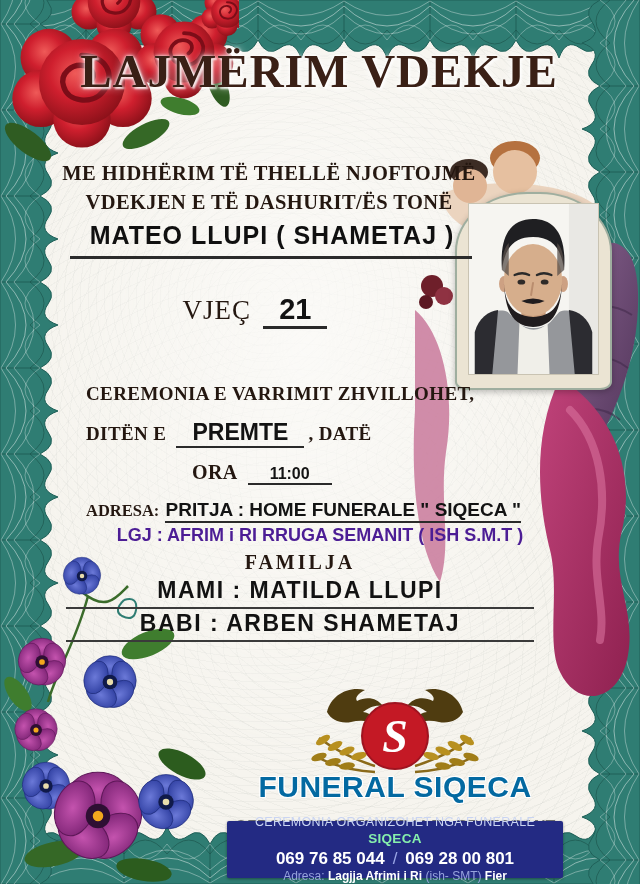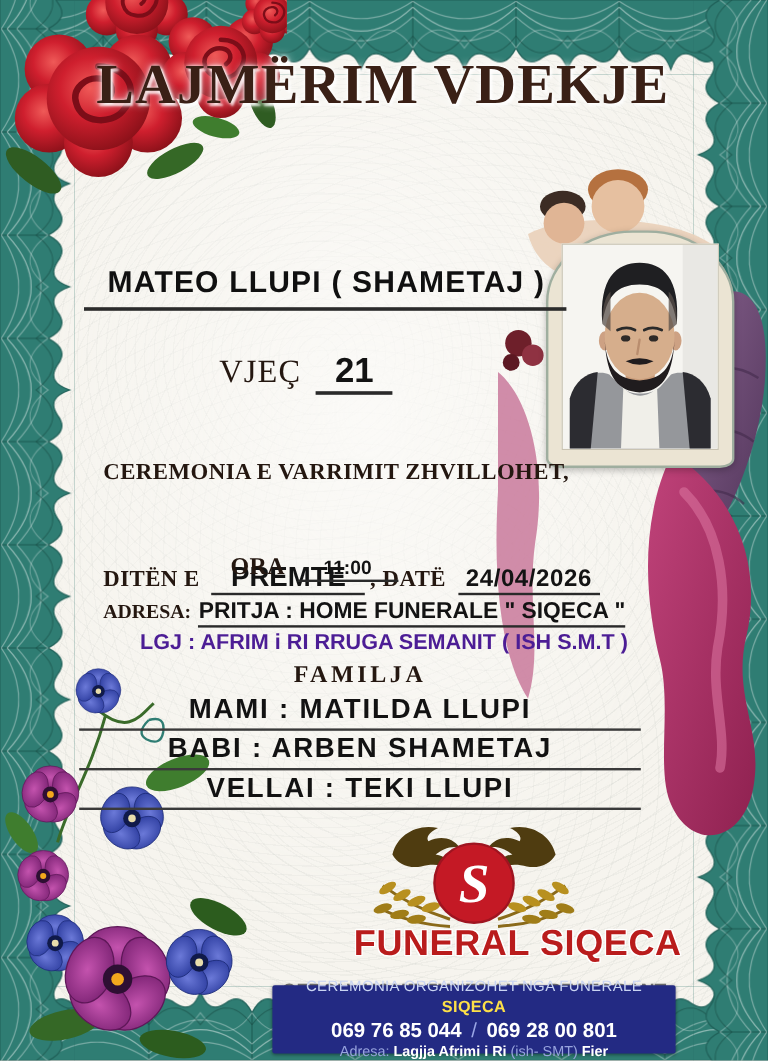--- a/index.html
+++ b/index.html
@@ -31,49 +31,49 @@
   .intro{top:159px;left:46px;width:446px;text-align:center;font-weight:bold;font-size:20.5px;line-height:1.42;letter-spacing:.4px;}
   .deceased{top:221px;left:50px;width:444px;text-align:center;font-family:"Liberation Sans",sans-serif;
     font-weight:bold;font-size:25px;letter-spacing:1px;color:#101010;}
   .name-line{position:absolute;top:256px;left:70px;width:402px;height:0;border-top:3px solid #2b2b2b;z-index:4;}
   .age-row{top:293px;left:140px;width:230px;display:flex;justify-content:center;align-items:baseline;gap:12px;}
   .age-label{font-weight:normal;font-size:27px;letter-spacing:1px;}
   .blank{font-family:"Liberation Sans",sans-serif;font-weight:bold;color:#131313;
     border-bottom:2.5px solid #2a2a2a;text-align:center;display:inline-block;}
   .age-value{font-size:29px;padding:0 16px;border-bottom-width:3px;}
   .ceremony-heading{top:383px;left:86px;font-weight:bold;font-size:19px;letter-spacing:.4px;}
-  .day-row{top:419px;left:86px;display:flex;align-items:baseline;margin-top:48px;}
+  .day-row{top:419px;left:86px;display:flex;align-items:baseline;}
   .lbl{font-weight:bold;font-size:19px;letter-spacing:.4px;}
   .day-value{font-size:23px;min-width:128px;margin:0 4px 0 10px;}
   .date-value{font-size:20px;min-width:118px;margin-left:10px;letter-spacing:.5px;}
   .time-row{top:461px;left:192px;display:flex;align-items:baseline;}
   .time-label{font-weight:bold;font-size:20px;}
   .time-value{font-size:16px;min-width:84px;margin-left:10px;}
   .addr-row{top:499px;left:86px;display:flex;align-items:baseline;}
   .addr-label{font-weight:bold;font-size:16.5px;}
   .addr1{font-size:19px;min-width:356px;margin-left:6px;border-bottom-width:2px;}
   .addr2{top:525px;left:64px;width:512px;text-align:center;font-family:"Liberation Sans",sans-serif;
     font-weight:bold;font-size:18px;color:#4c1d95;}
   .familja{top:551px;left:80px;width:440px;text-align:center;font-weight:bold;font-size:20px;letter-spacing:3px;}
   .family-list{top:576px;left:66px;width:468px;}
   .family-row{font-family:"Liberation Sans",sans-serif;font-weight:bold;font-size:23px;color:#121212;
     letter-spacing:1.5px;text-align:center;padding:1px 0 3px;border-bottom:2px solid #3a3a3a;}
   
   .brand{top:680px;left:222px;width:346px;text-align:center;}
   .brand svg{display:block;margin:0 auto;}
-  .brand-name{font-family:"Liberation Sans",sans-serif;font-weight:bold;font-size:30px;color:#b91c1c;
+  .brand-name{font-family:"Liberation Sans",sans-serif;font-weight:bold;font-size:30px;color:#0369a1;
     letter-spacing:.5px;margin-top:-4px;
-    text-shadow:1px 1px 0 #fff,-1px -1px 0 #fff,1px -1px 0 #fff,-1px 1px 0 #fff;text-align:right;}
+    text-shadow:1px 1px 0 #fff,-1px -1px 0 #fff,1px -1px 0 #fff,-1px 1px 0 #fff;}
   .brand-tag{font-family:"Liberation Sans",sans-serif;font-weight:bold;font-size:16px;color:#737373;margin-top:14px;}
   
   .footer-bar{position:absolute;top:821px;left:227px;width:336px;height:57px;z-index:5;background:#232a83;
     border-radius:2px;display:flex;flex-direction:column;justify-content:center;text-align:center;
     font-family:"Liberation Sans",sans-serif;color:#fff;box-shadow:0 1px 3px rgba(0,0,0,.4);line-height:1.25;}
   .f1{font-size:12.5px;color:#c9d4f2;letter-spacing:.3px;}
-  .f1 b{color:#fde047;font-size:13.5px;}
+  .f1 b{color:#86efac;font-size:13.5px;}
   .f2{font-size:17px;font-weight:bold;}
   .f2 .sep{color:#9aa6e6;font-weight:normal;margin:0 8px;}
   .f3{font-size:12px;}
   .f3 .lt{color:#97a3dd;}
 </style>
 </head>
 <body>
 
 <div class="poster">
 
@@ -226,55 +226,57 @@
         <path d="M66,79 L64,91" stroke="#b98d6e" stroke-width="2" stroke-linecap="round"></path>
         <path d="M34,66 C31,28 46,15 66,15 C86,15 101,28 98,66 C95,44 86,33 66,33 C46,33 37,44 34,66 Z" fill="#1f1f22"></path>
         <path d="M34,66 C34,52 36,44 41,39 L41,72 Z" fill="#584f49" opacity=".75"></path>
         <path d="M98,66 C98,52 96,44 91,39 L91,72 Z" fill="#584f49" opacity=".75"></path>
       </svg>
     </div>
   </div>
 
   <div class="txt page-title">LAJMËRIM VDEKJE</div>
 
+  <div class="txt intro">
+    <div>ME HIDHËRIM TË THELLË NJOFTOJMË</div>
+    <div>VDEKJEN E TË DASHURIT/ËS TONË</div>
+  </div>
 
   <div class="txt deceased">MATEO LLUPI ( SHAMETAJ )</div>
   <div class="name-line"></div>
 
   <div class="txt age-row">
     <span class="age-label">VJEÇ</span>
     <span class="blank age-value">21</span>
   </div>
 
   <div class="txt ceremony-heading">CEREMONIA E VARRIMIT ZHVILLOHET,</div>
 
   <div class="txt day-row">
     <span class="lbl">DITËN E</span>
     <span class="blank day-value">PREMTE</span>
     <span class="lbl">, DATË</span>
-    <span class="blank date-value">24/04/2026</span>
   </div>
 
   <div class="txt time-row">
     <span class="lbl time-label">ORA</span>
     <span class="blank time-value">11:00</span>
   </div>
 
   <div class="txt addr-row">
     <span class="addr-label">ADRESA:</span>
     <span class="blank addr1">PRITJA : HOME FUNERALE " SIQECA "</span>
   </div>
   <div class="txt addr2">LGJ : AFRIM i RI RRUGA SEMANIT ( ISH S.M.T )</div>
 
   <div class="txt familja">FAMILJA</div>
 
   <div class="txt family-list">
     <div class="family-row">MAMI : MATILDA LLUPI</div>
     <div class="family-row">BABI : ARBEN SHAMETAJ</div>
-    <div class="family-row">VELLAI : TEKI LLUPI</div>
   </div>
 
   <div class="txt brand">
     <svg width="340" height="94" viewBox="0 0 340 94">
       <defs>
         <g id="dove">
           <path d="M2,30 C6,14 22,4 40,8 C32,12 30,16 32,19 C42,14 52,16 58,24 C48,23 44,26 38,30 C46,31 50,36 51,42 C42,38 34,38 26,40 C16,42 6,38 2,30 Z" fill="#4f3c10"></path>
         </g>
         <g id="wheatL">
           <path d="M150,86 Q118,76 94,58" stroke="#8a6a1a" stroke-width="2.5" fill="none"></path>

